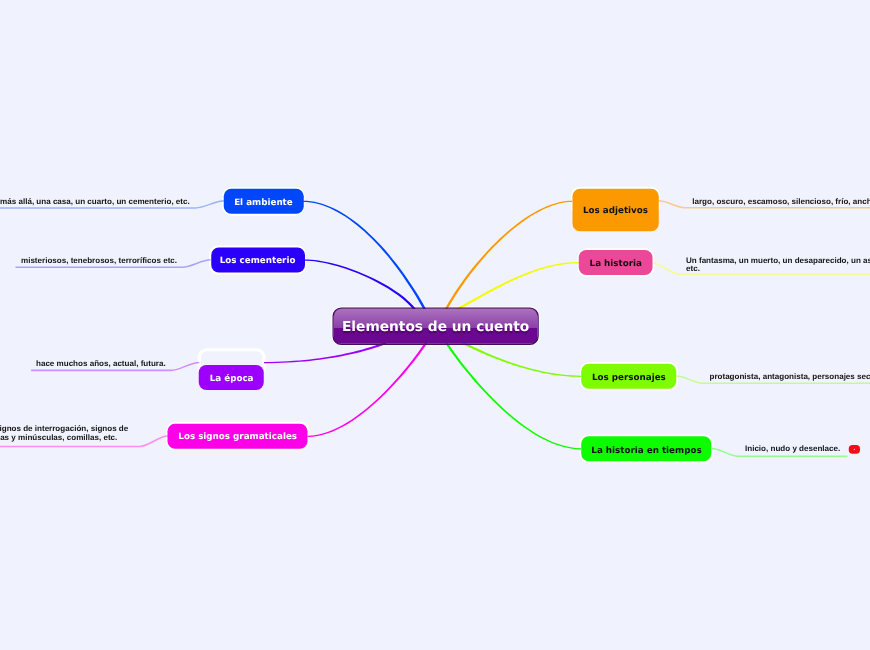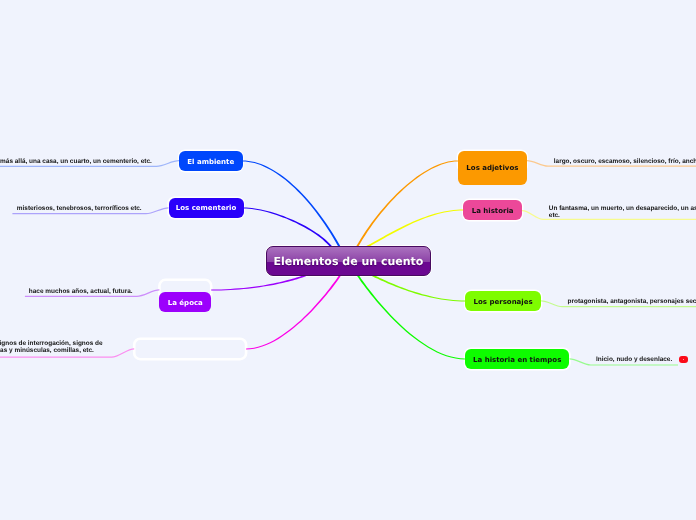--- a/index.html
+++ b/index.html
@@ -73,20 +73,23 @@
 
   <div class="node" style="left:179px;top:150.8px;width:63.5px;height:20.5px;background:#0047fc;">
     <span style="color:#ffffff;">El ambiente</span>
   </div>
   <div class="node" style="left:168.5px;top:197.7px;width:75.1px;height:20.5px;background:#2a00fa;">
     <span style="color:#ffffff;">Los cementerio</span>
   </div>
   <div class="node" style="left:159.4px;top:279.8px;width:51.8px;height:20.5px;background:#9c00fc;margin-top:12px;">
     <span style="color:#ffffff;">La época</span>
   </div>
+  <div class="node" style="left:134.2px;top:338.7px;width:111.9px;height:20.5px;background:#fc00e8;">
+    <span style="color:#ffffff;">Los signos gramaticales</span>
+  </div>
 
   <div class="node" style="left:457.9px;top:150.7px;width:69px;height:34px;background:#fc9900;">
     <span style="color:#111111;">Los adjetivos</span>
   </div>
   <div class="node" style="left:463.2px;top:199.8px;width:58.9px;height:20.5px;background:#ec4899;">
     <span style="color:#111111;">La historia</span>
   </div>
   <div class="node" style="left:464.9px;top:348.8px;width:104.6px;height:20.5px;background:#0efc00;">
     <span style="color:#111111;">La historia en tiempos</span>
   </div>

